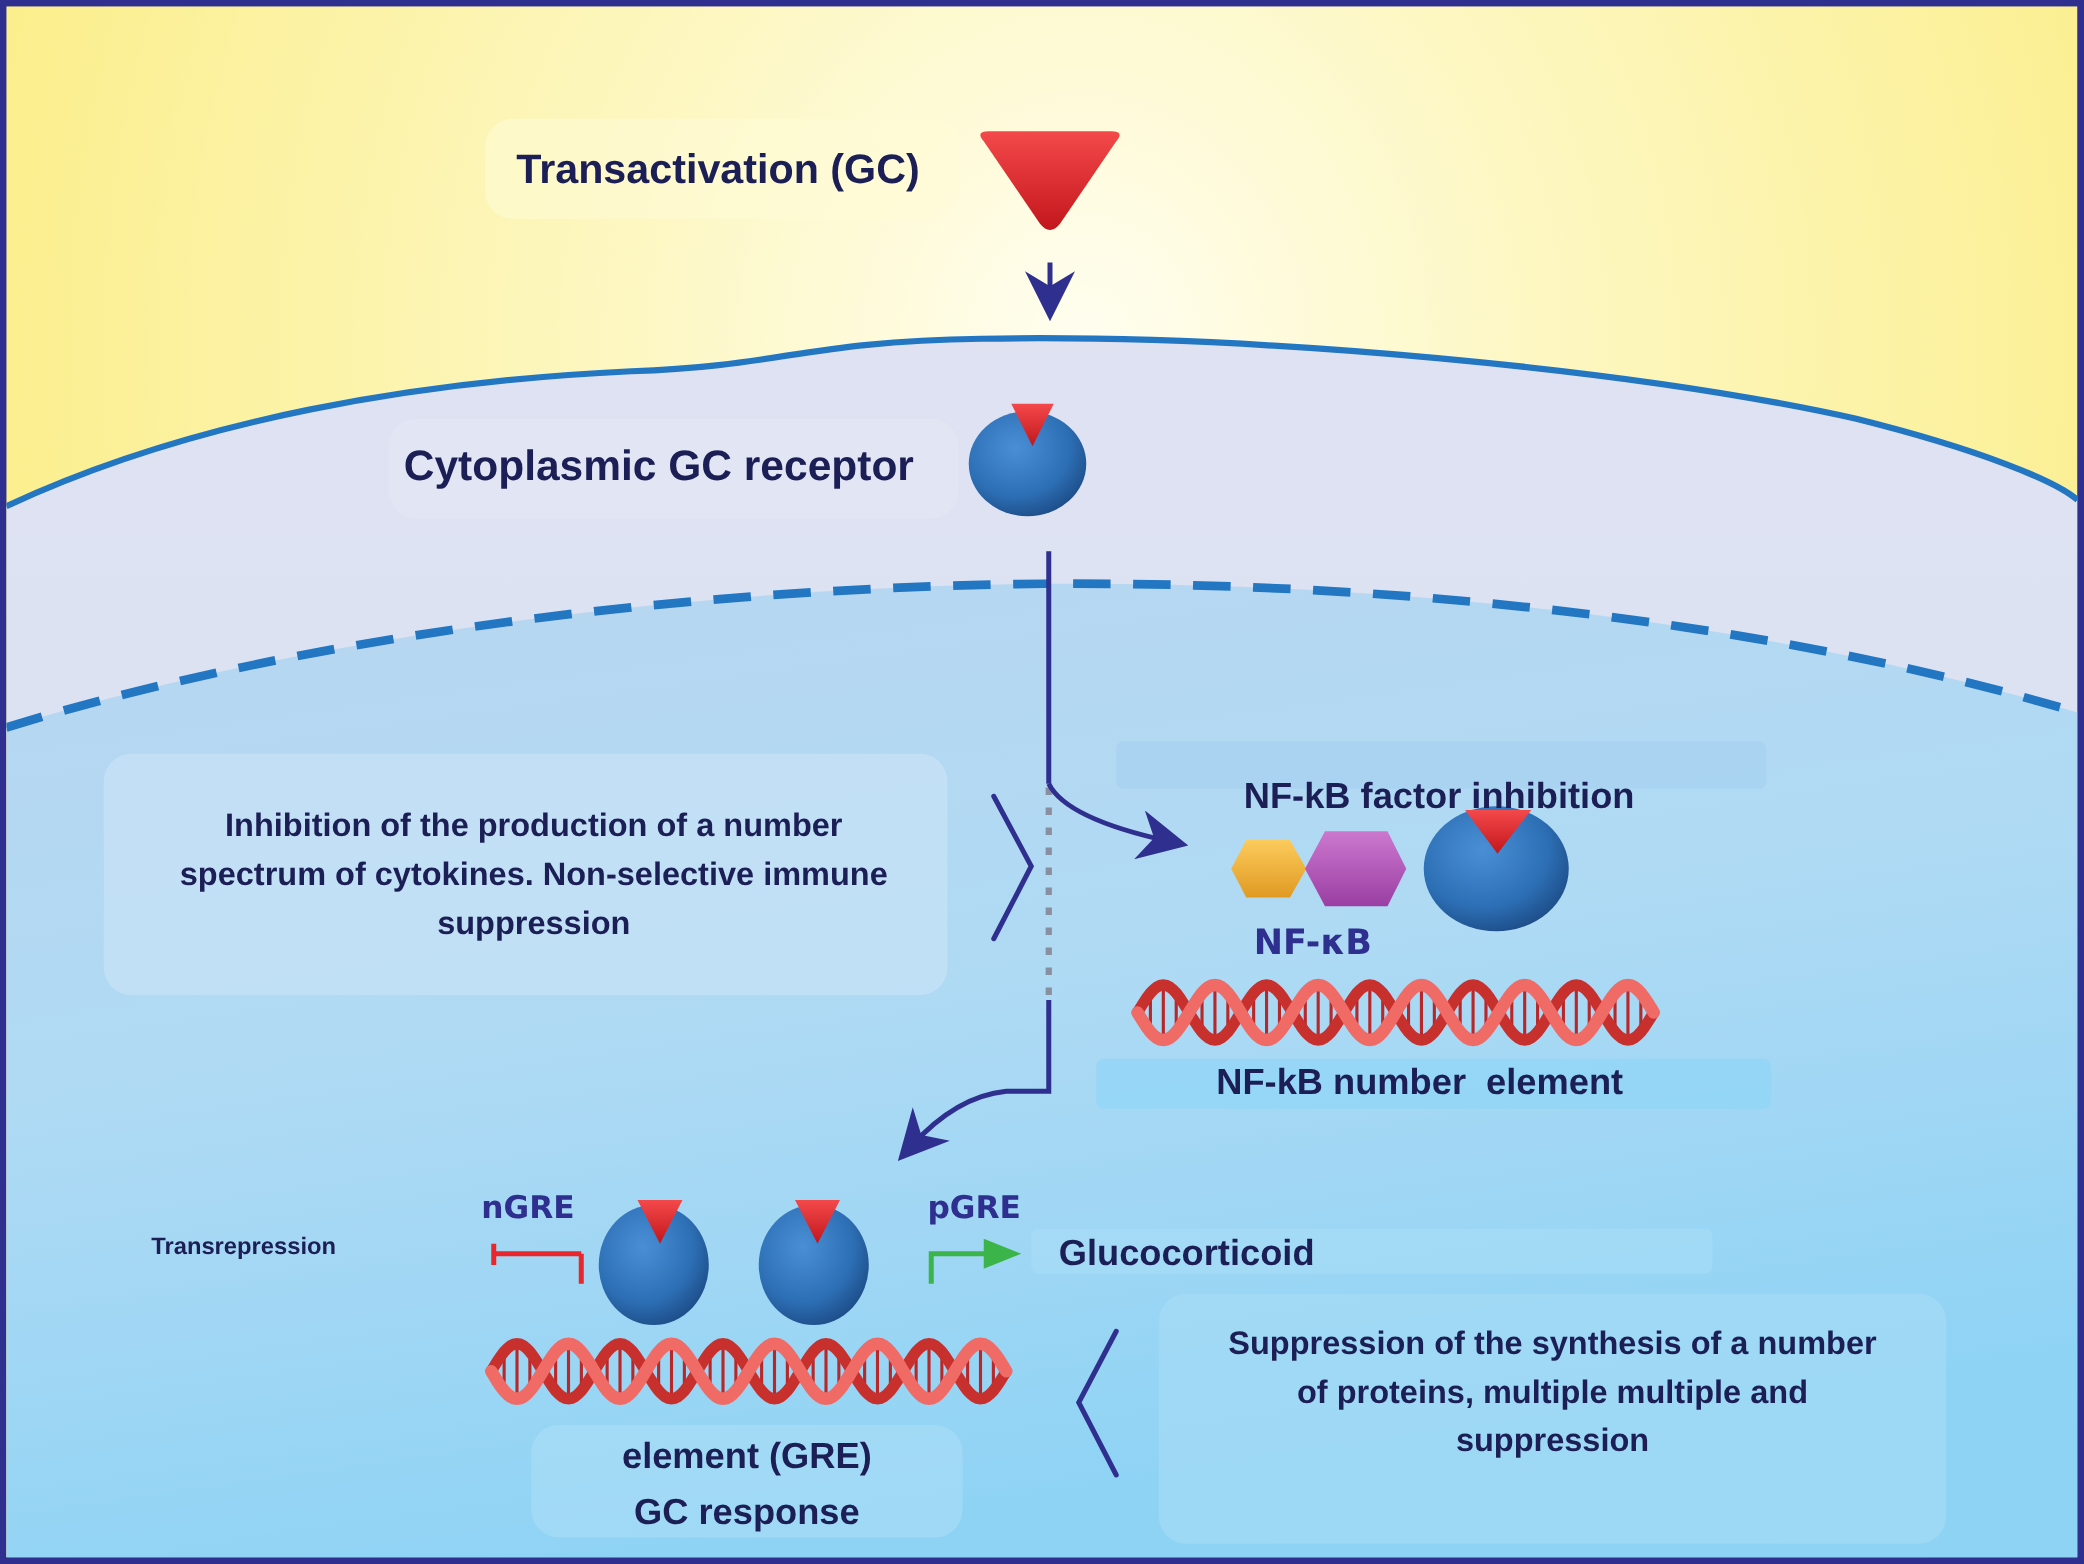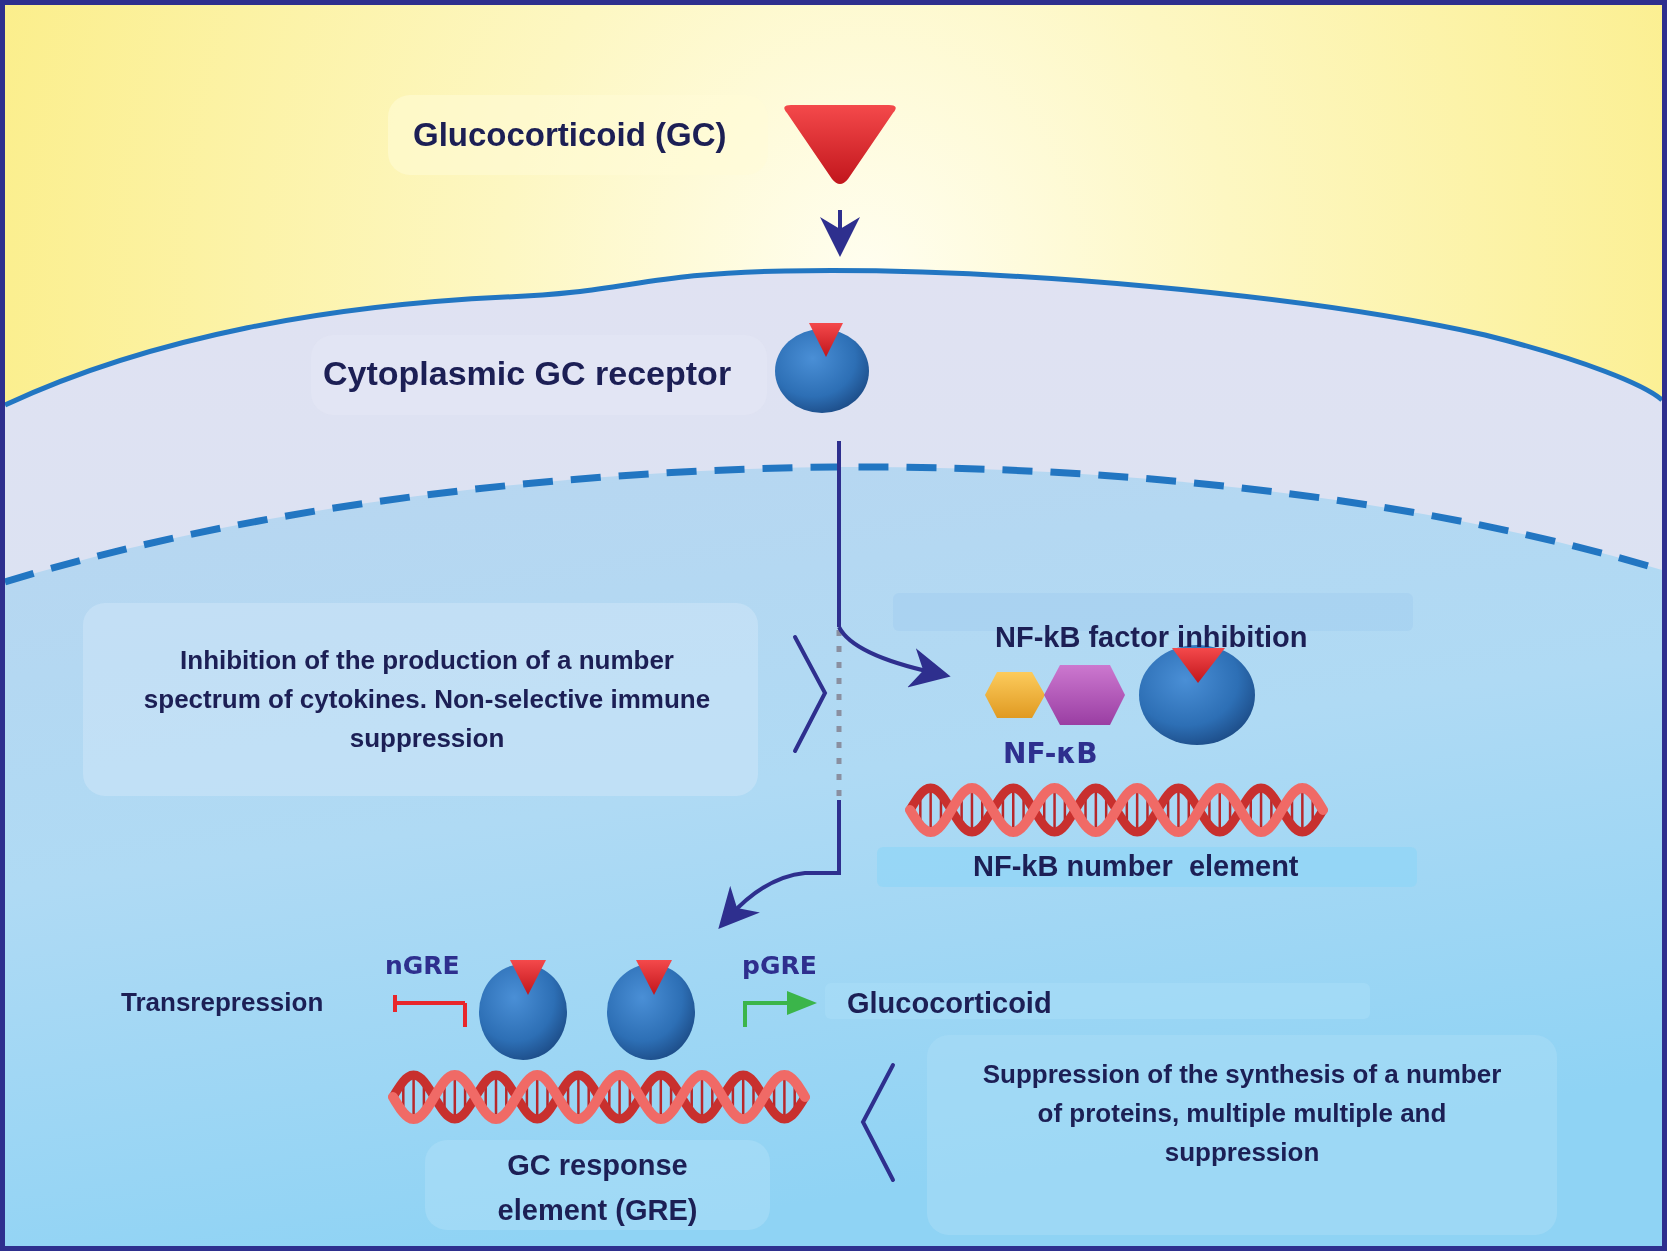--- a/index.html
+++ b/index.html
@@ -188,41 +188,41 @@
 
   <div class="box" style="left:383px;top:90px;width:380px;height:80px;background:rgba(255,252,215,0.55);"></div>
   <div class="box" style="left:306px;top:330px;width:456px;height:80px;background:rgba(230,232,245,0.5);"></div>
   <div class="box" style="left:78px;top:598px;width:675px;height:193px;"></div>
   <div class="strip" style="left:888px;top:588px;width:520px;height:38px;background:rgba(160,205,240,0.45);"></div>
   <div class="strip" style="left:872px;top:842px;width:540px;height:40px;background:rgba(140,214,246,0.6);"></div>
   <div class="strip" style="left:820px;top:978px;width:545px;height:36px;background:rgba(170,222,248,0.55);"></div>
   <div class="box" style="left:420px;top:1135px;width:345px;height:90px;background:rgba(175,224,248,0.5);"></div>
   <div class="box2" style="left:922px;top:1030px;width:630px;height:200px;"></div>
 
-  <div class="lbl" style="left:408px;top:111px;font-size:33px;">Glucocorticoid (GC)</div>
+  <div class="lbl" style="left:408px;top:111px;font-size:33px;">Transactivation (GC)</div>
   <div class="lbl" style="left:318px;top:349px;font-size:34px;">Cytoplasmic GC receptor</div>
 
   <div class="para" style="left:92px;top:636px;width:660px;">
     <span>Inhibition of the production of a  number</span>
     <span>spectrum of cytokines. Non-selective immune</span>
     <span>suppression</span>
   </div>
 
   <div class="lbl" style="left:990px;top:616px;font-size:29px;">NF-kB factor inhibition</div>
   <div class="small" style="left:998px;top:732px;font-size:28px;">NF-κB</div>
   <div class="lbl" style="left:968px;top:845px;font-size:29px;white-space:pre;">NF-kB number  element</div>
 
   <div class="small" style="left:380px;top:946px;">nGRE</div>
   <div class="small" style="left:737px;top:946px;">pGRE</div>
-  <div class="lbl" style="left:116px;top:982px;font-size:26px;">Transrepression</div>
+  <div class="lbl" style="left:116px;top:982px;font-size:19px;">Transrepression</div>
   <div class="lbl" style="left:842px;top:982px;font-size:29px;">Glucocorticoid</div>
 
   <div class="para" style="left:420px;top:1138px;width:345px;line-height:45px;font-size:29px;">
+    <span>element (GRE)</span>
     <span>GC response</span>
-    <span>element (GRE)</span>
   </div>
 
   <div class="para" style="left:922px;top:1050px;width:630px;">
     <span>Suppression of the synthesis of a number</span>
     <span>of proteins, multiple multiple and</span>
     <span>suppression</span>
   </div>
 </div>
 
 </body></html>

